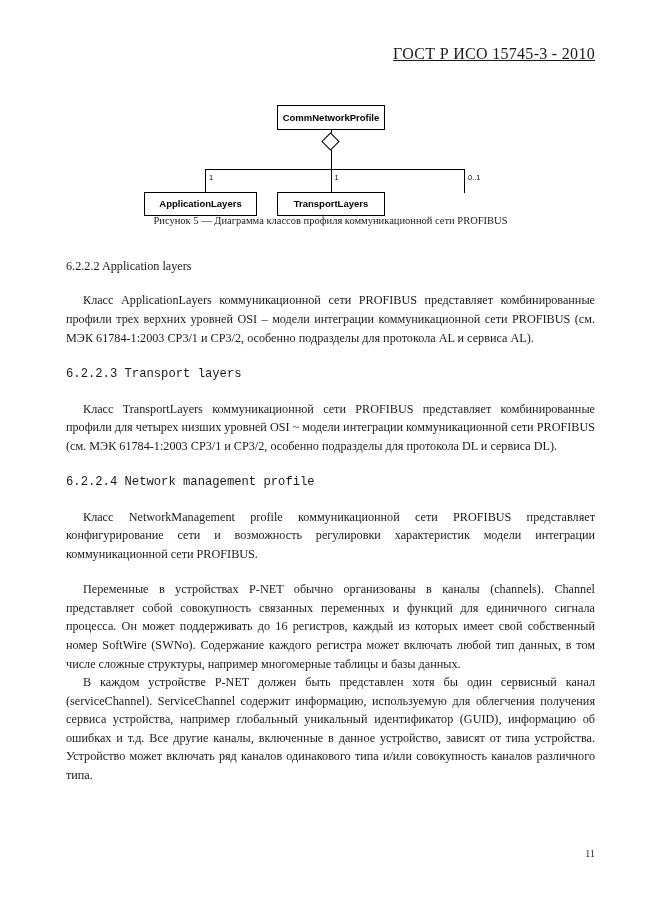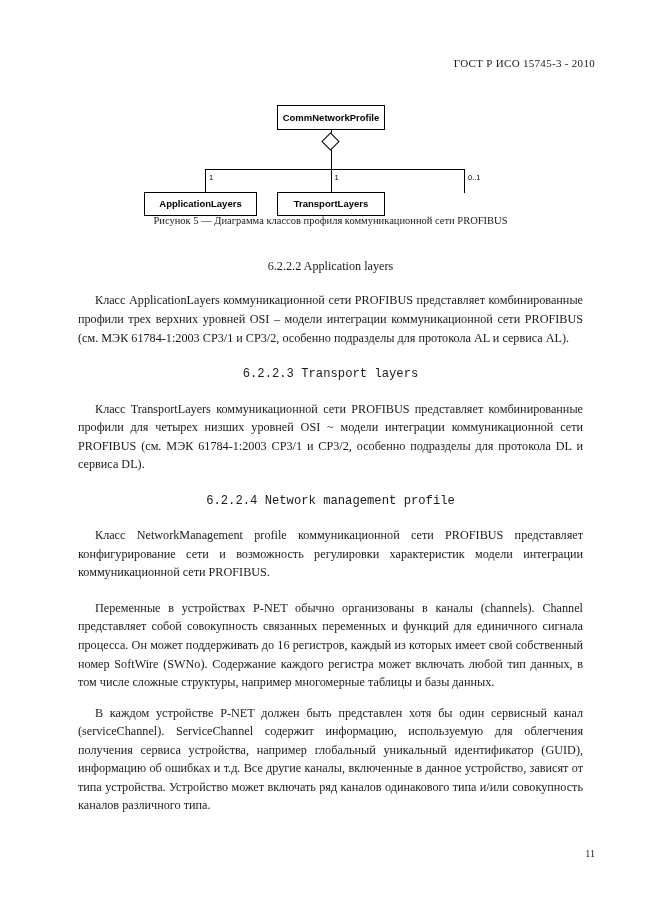--- a/index.html
+++ b/index.html
@@ -12,25 +12,26 @@
     height: 913px;
     position: relative;
     font-family: "Liberation Serif", "DejaVu Serif", serif;
     color: #1a1a1a;
     overflow: hidden;
   }
 
   
   .page-header {
     position: absolute;
-    top: 57px;
+    top: 45px;
     right: 66px;
-    font-size: 11px;
+    font-size: 16px;
     letter-spacing: 0.3px;
     white-space: nowrap;
+    text-decoration: underline;
   }
 
   
   .diagram {
     position: absolute;
     left: 0;
     top: 100px;
     width: 661px;
     height: 120px;
   }
@@ -105,29 +106,28 @@
     position: absolute;
     left: 66px;
     top: 258px;
     width: 529px;
   }
   .heading {
     font-size: 12.2px;
     margin: 0;
     padding: 0;
     line-height: 1.35;
-    text-align: center;
   }
   .heading.bold { font-weight: bold; }
   .para {
     font-size: 12.2px;
     line-height: 1.52;
     text-align: justify;
     text-indent: 17px;
-    margin: 12px;
+    margin: 0;
     padding: 0;
   }
   .gap-lg { margin-top: 17px; }
   .gap-sm { margin-top: 0; }
   .heading-gap { margin-top: 19px; font-family: Liberation Mono, monospace; }
 
   
   .folio {
     position: absolute;
     right: 66px;

